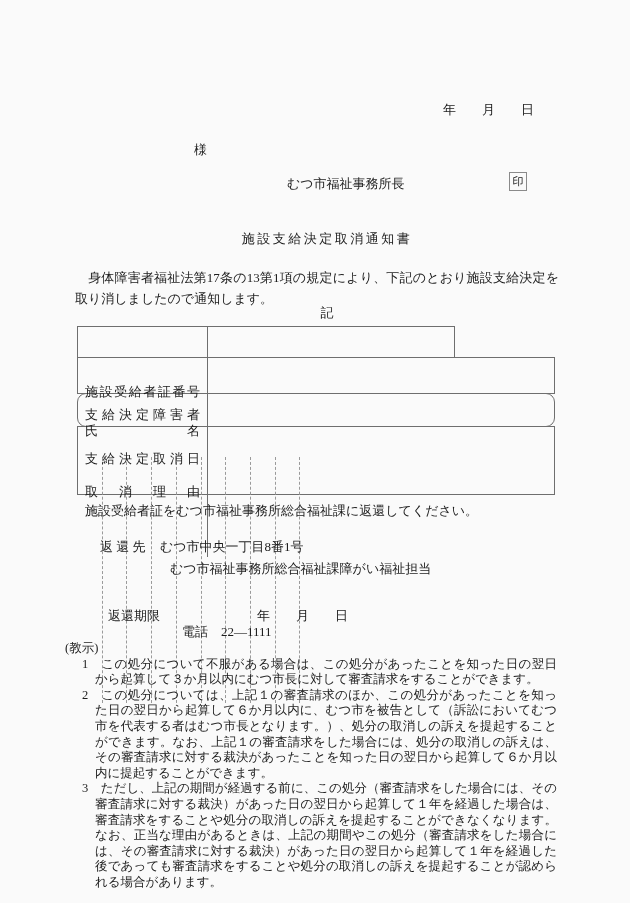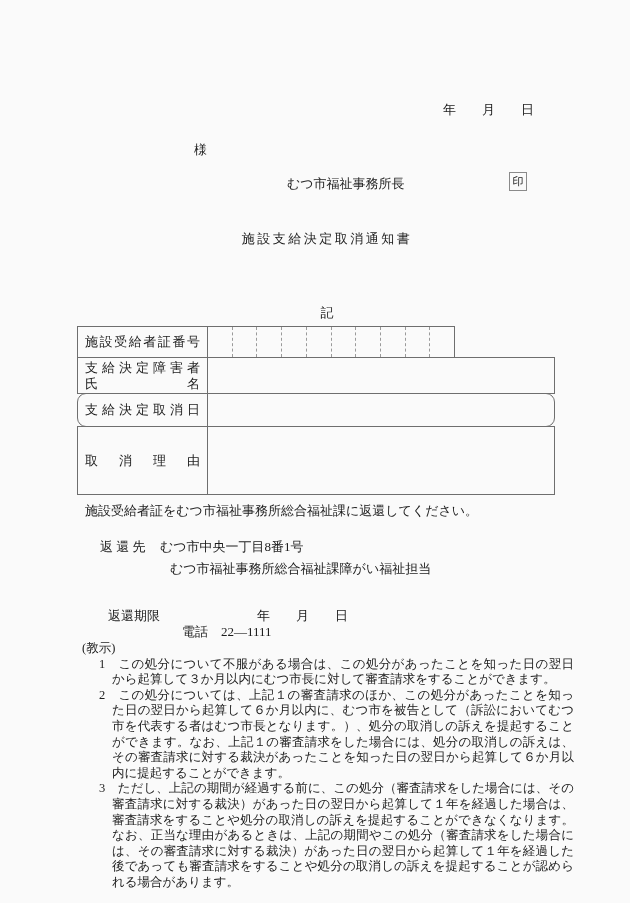--- a/index.html
+++ b/index.html
@@ -27,21 +27,21 @@
     border: 1px solid #8a8a8a;
     font-size: 11px; line-height: 17px;
     text-align: center;
   }
   .doc-title { top: 230px; font-size: 13px; letter-spacing: 2.5px; }
   .body-par { left: 75px; top: 267px; width: 484px; line-height: 21px; text-align: justify; }
   .ki { top: 304px; }
 
   
   .tbl { left: 77px; top: 326px; }
-  .trow { display: flex; border: 1px solid #6e6e6e; margin-top: -1px; background: transparent; }
+  .trow { display: flex; border: 1px solid #6e6e6e; margin-top: -1px; background: transparent; flex-direction: column; }
   .trow.r1 { width: 378px; height: 32px; margin-top: 0; }
   .trow.r2 { width: 478px; height: 37px; }
   .trow.r3 { width: 478px; height: 34px; border-radius: 9px; }
   .trow.r4 { width: 478px; height: 69px; }
   .lblcell {
     width: 130px; flex: 0 0 130px;
     border-right: 1px solid #6e6e6e;
     padding: 1px 7px;
     display: flex; flex-direction: column; justify-content: center;
   }
@@ -52,21 +52,21 @@
   .valcell { flex: 1 1 auto; }
 
   .return-note { left: 85px; top: 502px; }
   .return-label { left: 100px; top: 538px; }
   .return-addr { left: 160px; top: 538px; }
   .return-dept { left: 170px; top: 560px; }
   .return-phone { left: 182px; top: 583px; margin-top: 40px; }
   .deadline-label { left: 100px; top: 607px; margin-left: 8px; }
   .deadline-date { left: 257px; top: 607px; }
 
-  .kyoji { left: 82px; top: 641px; width: 492px; font-size: 12.5px; line-height: 15.6px; }
+  .kyoji { left: 65px; top: 641px; width: 492px; font-size: 12.5px; line-height: 15.6px; }
   .kyoji-item {
     padding-left: 30px;
     text-indent: -13px;
     text-align: justify;
   }
 </style>
 </head>
 <body>
 
 <div class="page">
@@ -77,20 +77,21 @@
   <div class="abs addressee">様</div>
 
   <div class="abs issuer">むつ市福祉事務所長</div>
 
   <div class="abs seal-box">
     <span>印</span>
   </div>
 
   <div class="abs centered doc-title">施設支給決定取消通知書</div>
 
+  <div class="abs body-par">　身体障害者福祉法第17条の13第1項の規定により、下記のとおり施設支給決定を取り消しましたので通知します。</div>
 
   <div class="abs centered ki">記</div>
 
   <div class="abs tbl">
     <div class="trow r1">
       <div class="lblcell">
         <div class="lbl">施設受給者証番号</div>
       </div>
       <div class="digits" id="digit-cells">
           <div class="digit-cell"></div>

